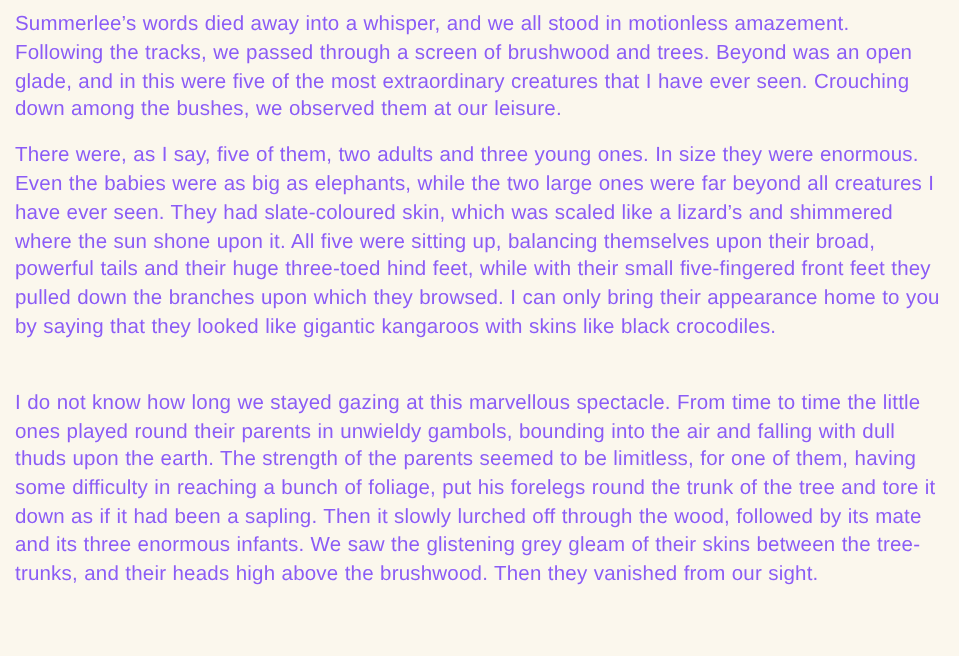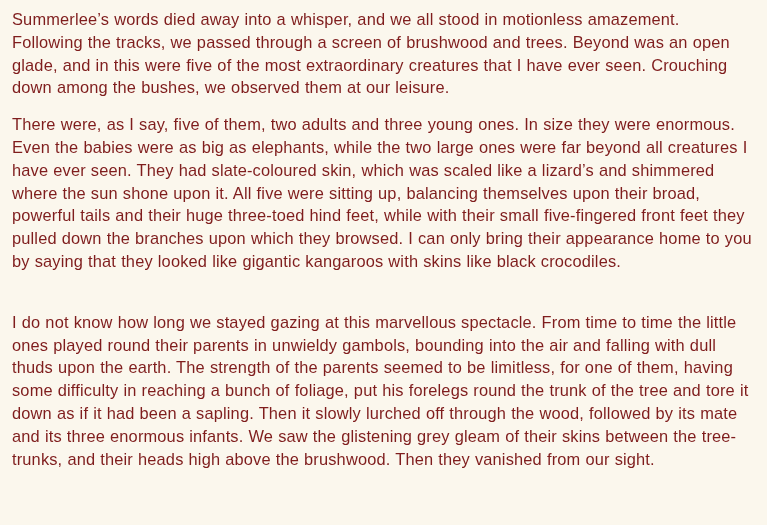--- a/index.html
+++ b/index.html
@@ -19,21 +19,21 @@
     width: 767px;
     height: 525px;
     padding: 8px 14px 0 12px;
     background: #fbf7ed;
   }
   .para {
     font-size: 16.4px;
     line-height: 1.39;
     text-align: left;
     margin: 0 0 14px 0;
-    color: #7f1d1d;
+    color: #8b5cf6;
     letter-spacing: 0.01em;
     word-spacing: 0.02em;
   }
   .para:last-child {
     margin-bottom: 0;
     margin-top: 38px;
   }
 </style>
 </head>
 <body>

